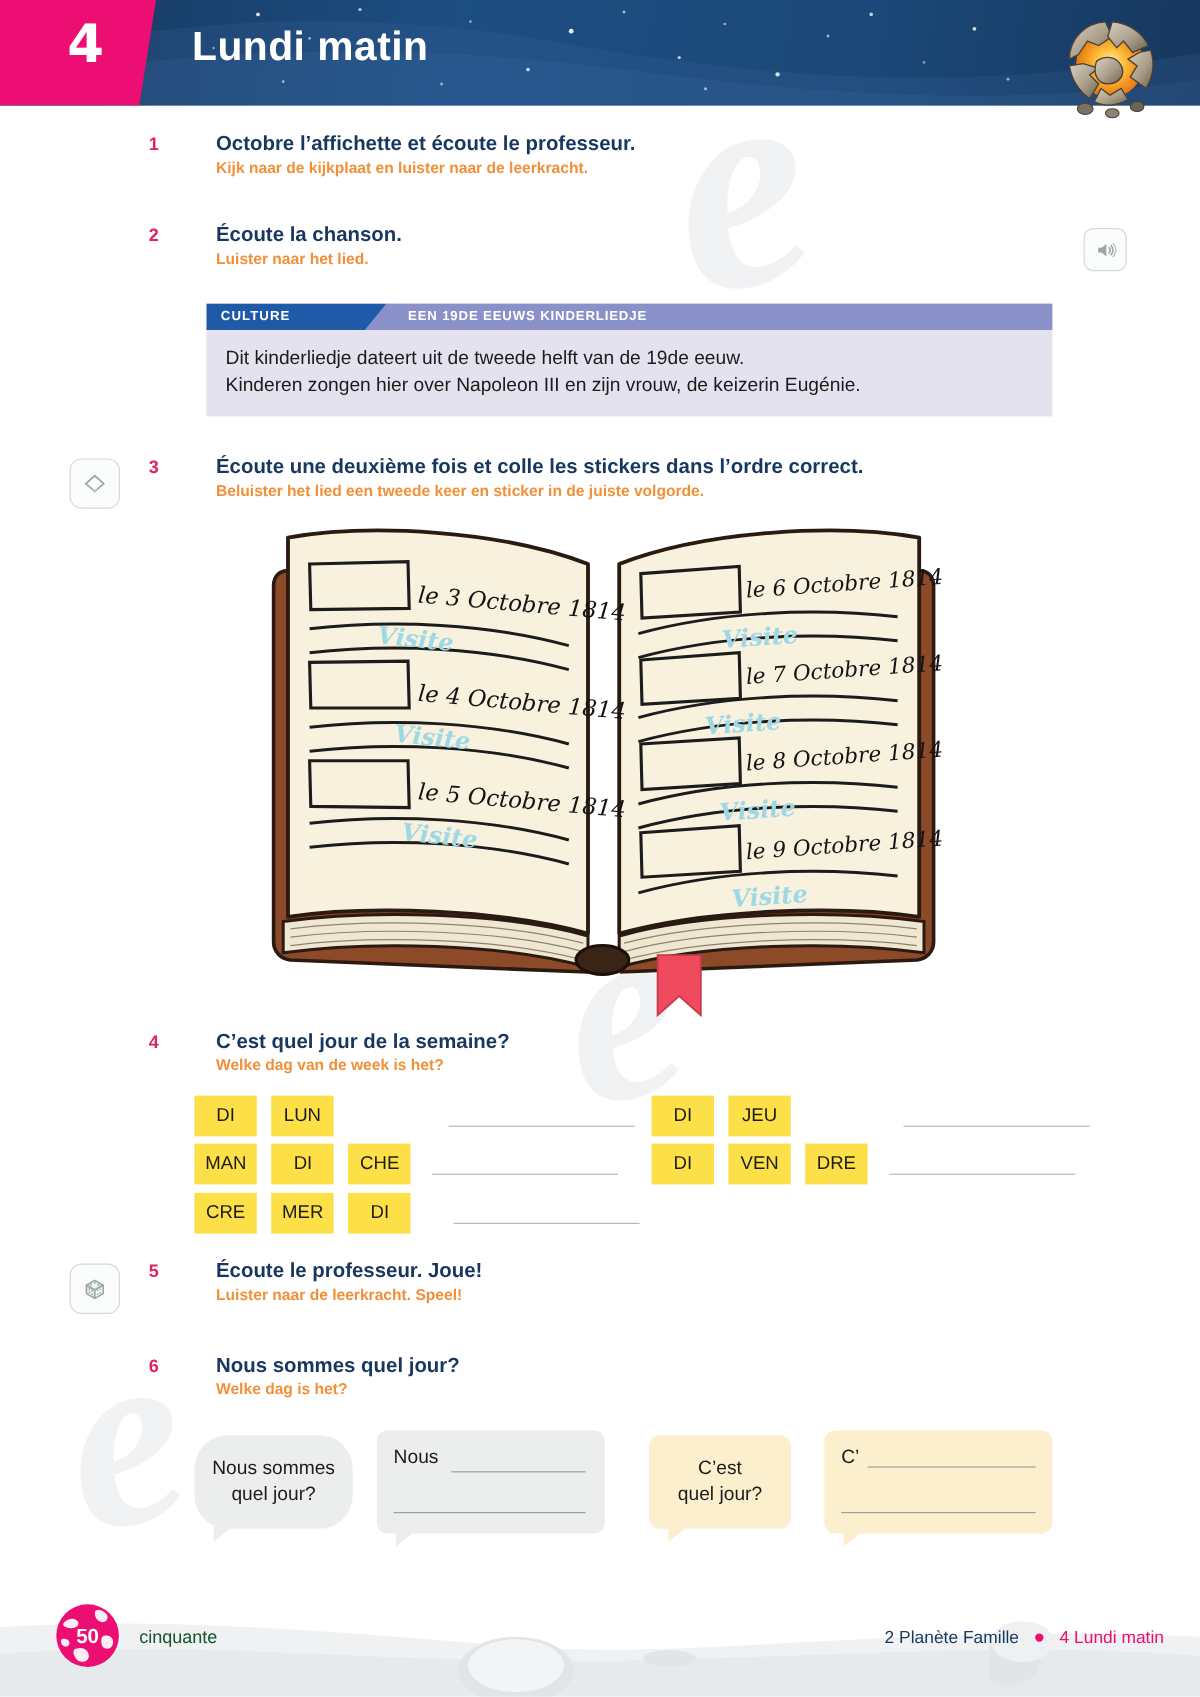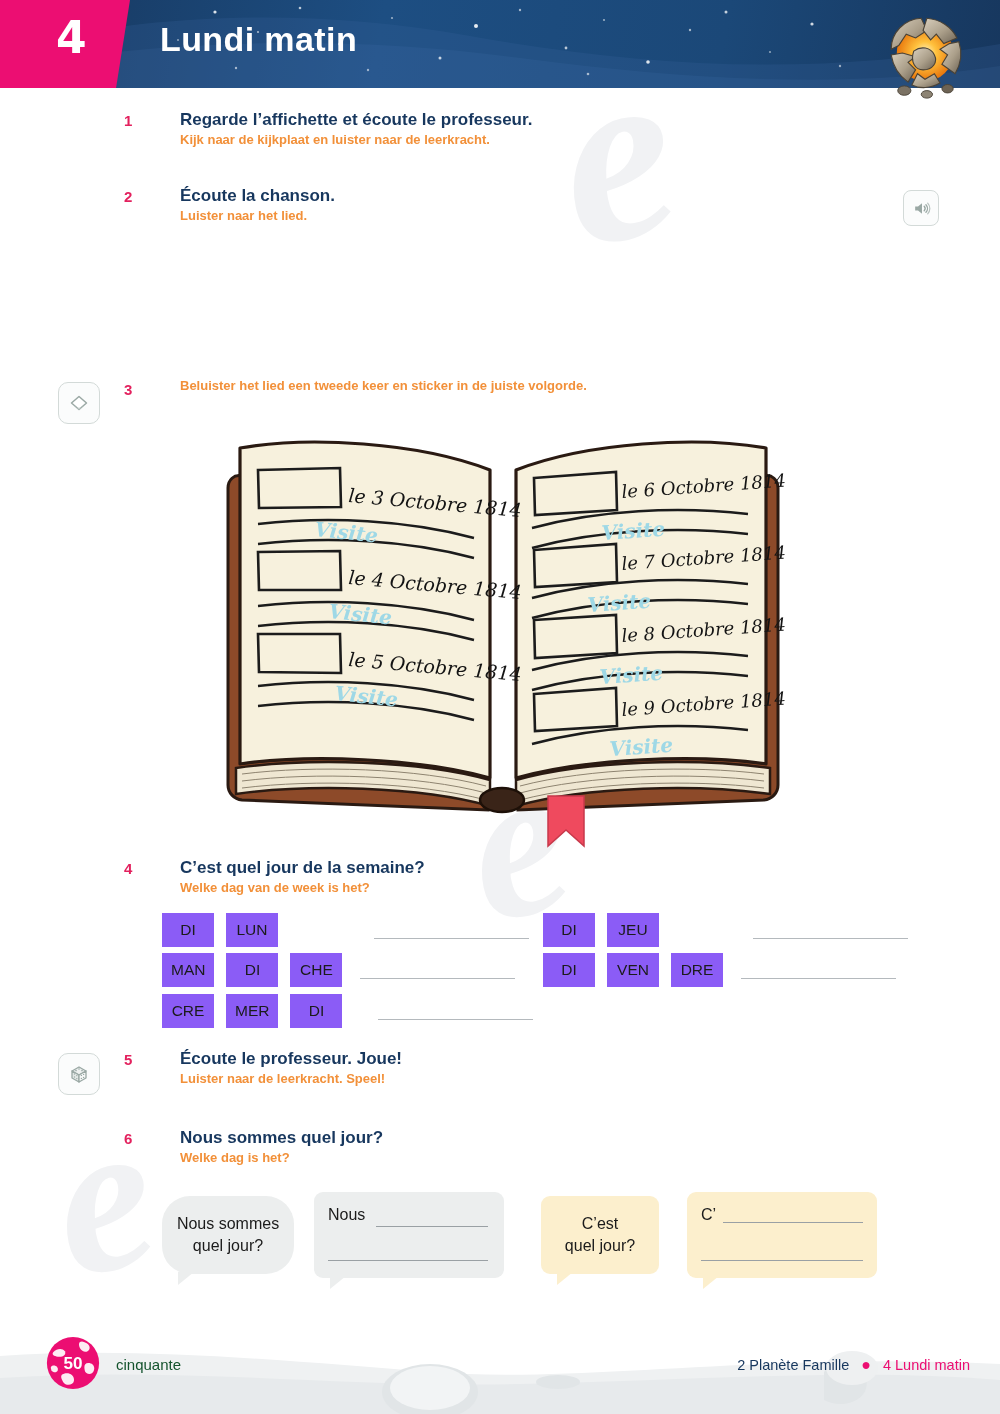--- a/index.html
+++ b/index.html
@@ -106,21 +106,21 @@
   .culture-line{
     color:#1b1b1b;font-size:16px;line-height:1.45;margin:0;
   }
 
   
   .book-wrap{position:absolute;left:218px;top:428px;width:570px;height:420px;}
 
   
   .tilerow{position:absolute;display:flex;align-items:center;}
   .tile{
-    background:#8b5cf6;color:#1b1b1b;
+    background:#fde047;color:#1b1b1b;
     font-size:15.5px;
     height:34px;min-width:34px;padding:0 9px;
     display:flex;align-items:center;justify-content:center;
     margin-right:12px;
   }
   .ansline{
     height:1px;background:#b4b9bd;align-self:flex-end;margin-bottom:8px;
   }
 
   
@@ -223,21 +223,21 @@
   <ellipse cx="28" cy="90" rx="7" ry="5" fill="#7b7264" stroke="#4a4236" stroke-width="1"></ellipse>
   <ellipse cx="52" cy="94" rx="6" ry="4" fill="#8d8474" stroke="#4a4236" stroke-width="1"></ellipse>
   <ellipse cx="74" cy="88" rx="6" ry="4.5" fill="#6d6354" stroke="#4a4236" stroke-width="1"></ellipse>
 </svg>
 
 <div class="page">
 
   <div class="ex" style="left:124px;top:112px;width:760px;">
     <div class="ex-num">1</div>
     <div class="ex-body">
-      <p class="ex-fr">Regarde l’affichette et écoute le professeur.</p>
+      <p class="ex-fr">Octobre l’affichette et écoute le professeur.</p>
       <p class="ex-nl">Kijk naar de kijkplaat en luister naar de leerkracht.</p>
     </div>
   </div>
 
   <div class="ex" style="left:124px;top:188px;width:760px;">
     <div class="ex-num">2</div>
     <div class="ex-body">
       <p class="ex-fr">Écoute la chanson.</p>
       <p class="ex-nl">Luister naar het lied.</p>
     </div>
@@ -245,30 +245,42 @@
 
   <div class="audio-icon" style="left:903px;top:190px;">
     <svg width="19" height="19" viewBox="0 0 24 24">
       <path d="M4 9.5h3.6L12.6 5.4v13.2L7.6 14.5H4z" fill="#9aa8a4"></path>
       <path d="M15.4 9.2a4.2 4.2 0 0 1 0 5.6" stroke="#9aa8a4" stroke-width="1.7" fill="none" stroke-linecap="round"></path>
       <path d="M17.6 7.2a7 7 0 0 1 0 9.6" stroke="#9aa8a4" stroke-width="1.7" fill="none" stroke-linecap="round"></path>
       <path d="M19.8 5.3a9.6 9.6 0 0 1 0 13.4" stroke="#9aa8a4" stroke-width="1.5" fill="none" stroke-linecap="round" opacity=".7"></path>
     </svg>
   </div>
 
+  <div class="culture">
+    <div class="culture-bar">
+      <div class="culture-tab"></div>
+      <div class="culture-tab-txt">CULTURE</div>
+      <div class="culture-head-txt">EEN 19DE EEUWS KINDERLIEDJE</div>
+    </div>
+    <div class="culture-body">
+      <p class="culture-line">Dit kinderliedje dateert uit de tweede helft van de 19de eeuw.</p>
+      <p class="culture-line">Kinderen zongen hier over Napoleon III en zijn vrouw, de keizerin Eugénie.</p>
+    </div>
+  </div>
 
   <div class="side-icon" style="left:58px;top:382px;">
     <svg width="24" height="24" viewBox="0 0 24 24">
       <path d="M12 5.5 19.5 12 12 18.5 4.5 12z" fill="#ffffff" stroke="#9aa8a4" stroke-width="1.5" stroke-linejoin="round"></path>
       <path d="M5.2 13.2 12 18.6l6.8-5.4c-1.6 2.4-4 3.6-6.8 3.6s-5.2-1.2-6.8-3.6z" fill="#c3cdca"></path>
     </svg>
   </div>
   <div class="ex" style="left:124px;top:381px;width:800px;">
     <div class="ex-num">3</div>
     <div class="ex-body" style="width:760px;">
+      <p class="ex-fr">Écoute une deuxième fois et colle les stickers dans l’ordre correct.</p>
       <p class="ex-nl">Beluister het lied een tweede keer en sticker in de juiste volgorde.</p>
     </div>
   </div>
 
   <div class="book-wrap">
     <svg viewBox="0 0 570 420" width="570" height="420">
 
       <path d="M10,60 C10,52 16,46 24,48 L270,60 L270,382 L24,372 C16,371 10,365 10,357 Z" fill="#8d4a29" stroke="#2a1a12" stroke-width="3"></path>
       <path d="M560,60 C560,52 554,46 546,48 L300,60 L300,382 L546,372 C554,371 560,365 560,357 Z" fill="#8d4a29" stroke="#2a1a12" stroke-width="3"></path>
 

